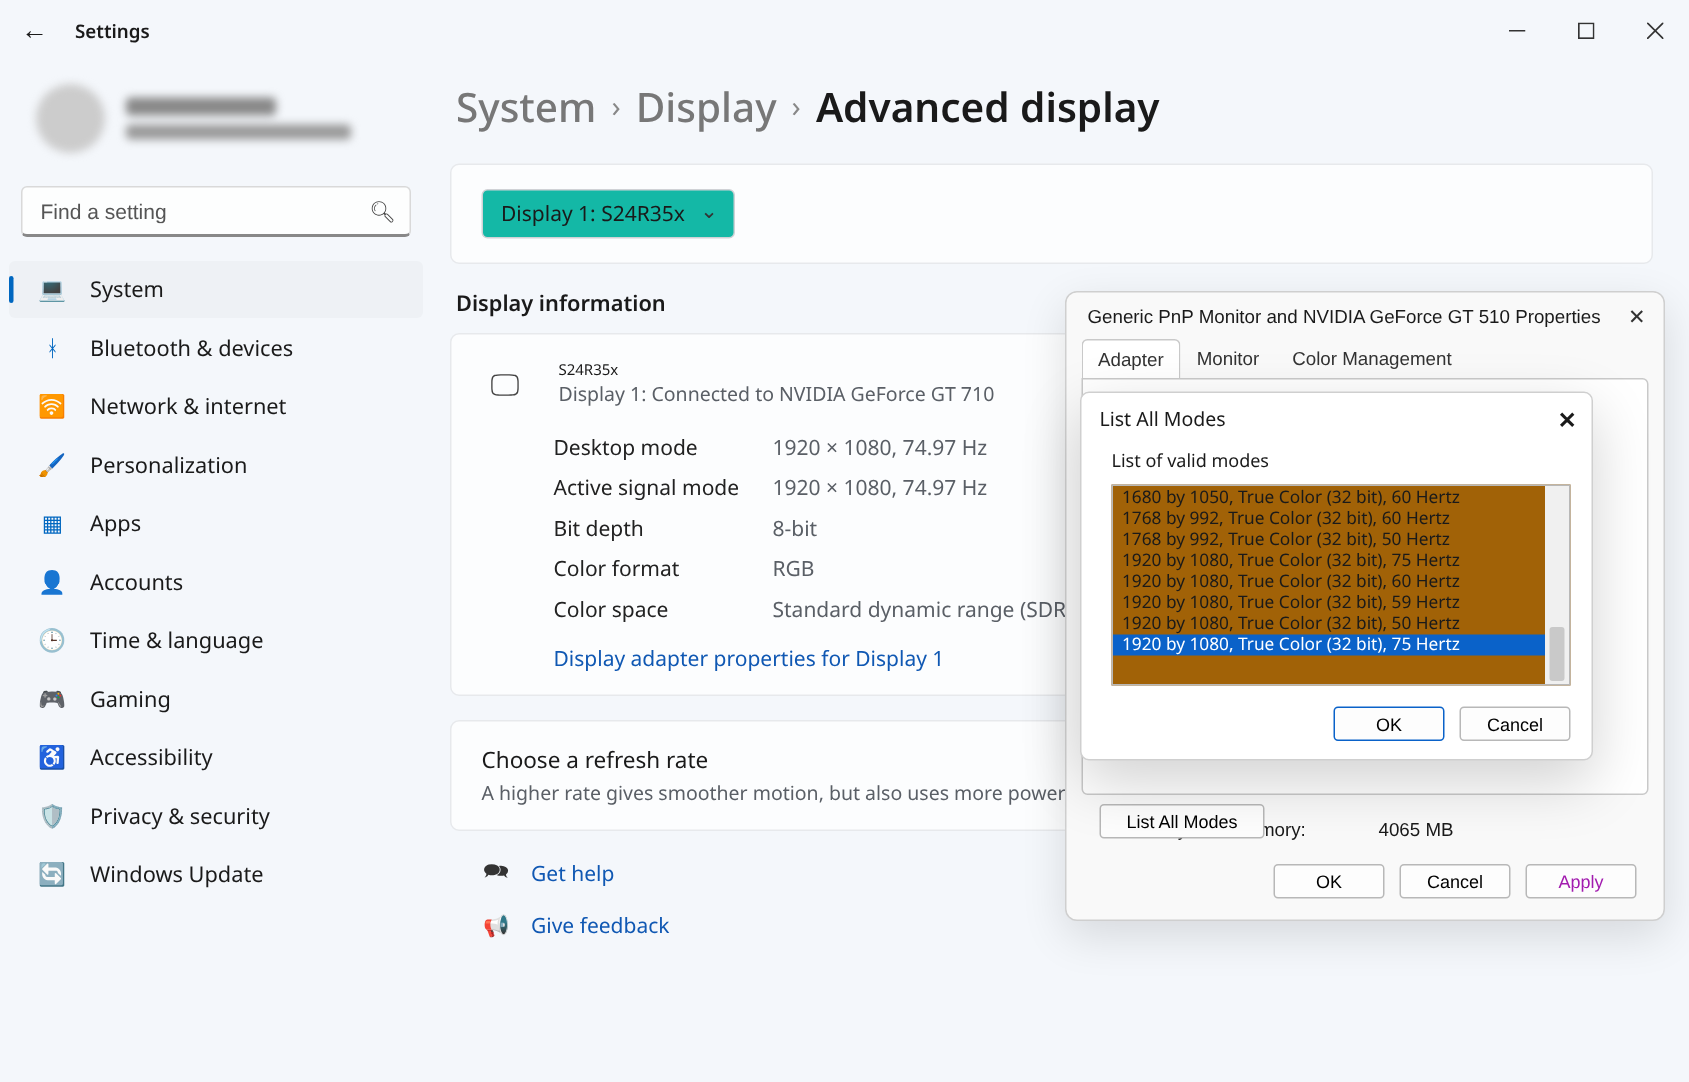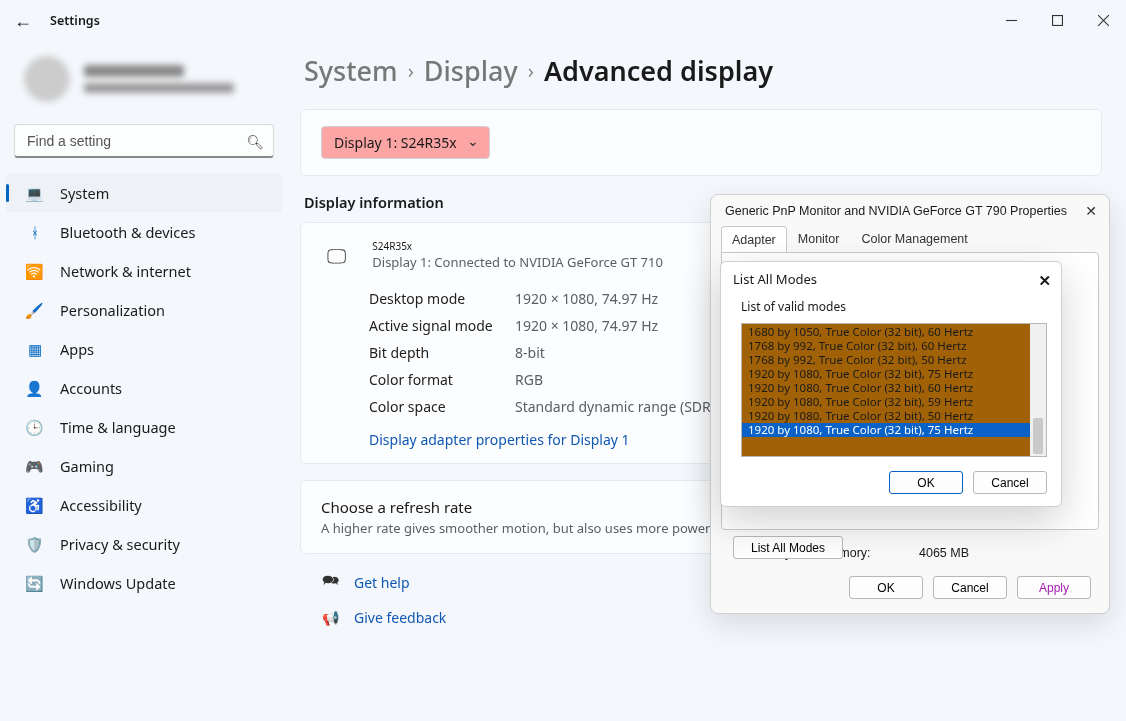--- a/index.html
+++ b/index.html
@@ -47,21 +47,21 @@
   .breadcrumb { font-size: 27px; font-weight:600; display:flex; align-items:center; gap:10px; margin: 4px 0 20px 4px;}
   .breadcrumb .dim { color:#777; font-weight:500;}
   .breadcrumb .chev { color:#888; font-size:20px; font-weight:400; }
 
   .card {
     background:#fcfdfe; border:1px solid #e7e9ec; border-radius:6px;
     padding: 16px 20px; margin-bottom: 16px;
   }
   .selector-card { display:flex; align-items:center; justify-content:space-between; }
   .dropdown {
-    border:1px solid #d0d2d6; border-radius:4px; background:#fca5a5;
+    border:1px solid #d0d2d6; border-radius:4px; background:#14b8a6;
     padding: 6px 32px 6px 12px; position:relative; font-size:14px;
   }
   .dropdown::after { content:"⌄"; position:absolute; right:10px; top:4px; color:#333; font-size:14px;}
   h2.sect { font-size:14.5px; font-weight:600; margin: 6px 0 10px 4px; }
 
   .display-header { display:flex; align-items:center; gap:20px; padding-bottom:14px;}
   .mon-ico-box { font-size:20px; color:#444; padding:0 6px;}
   .disp-name { font-size:10px; }
   .disp-sub { font-size:13px; color:#5a5f66; }
   .info-rows { padding-left: 48px; }
@@ -270,21 +270,21 @@
     </div>
     <div class="help-row">
       <span class="hic">📢</span>
       <span class="link">Give feedback</span>
     </div>
   </div>
 </div>
 
 <div class="props">
   <div class="props-title">
-    <span>Generic PnP Monitor and NVIDIA GeForce GT 790 Properties</span>
+    <span>Generic PnP Monitor and NVIDIA GeForce GT 510 Properties</span>
     <span class="props-close">✕</span>
   </div>
   <div class="tabs">
     <div class="tab active">Adapter</div>
     <div class="tab">Monitor</div>
     <div class="tab">Color Management</div>
   </div>
   <div class="tab-body">
   </div>
   <div class="shared-row" style="padding-left:22px;">

